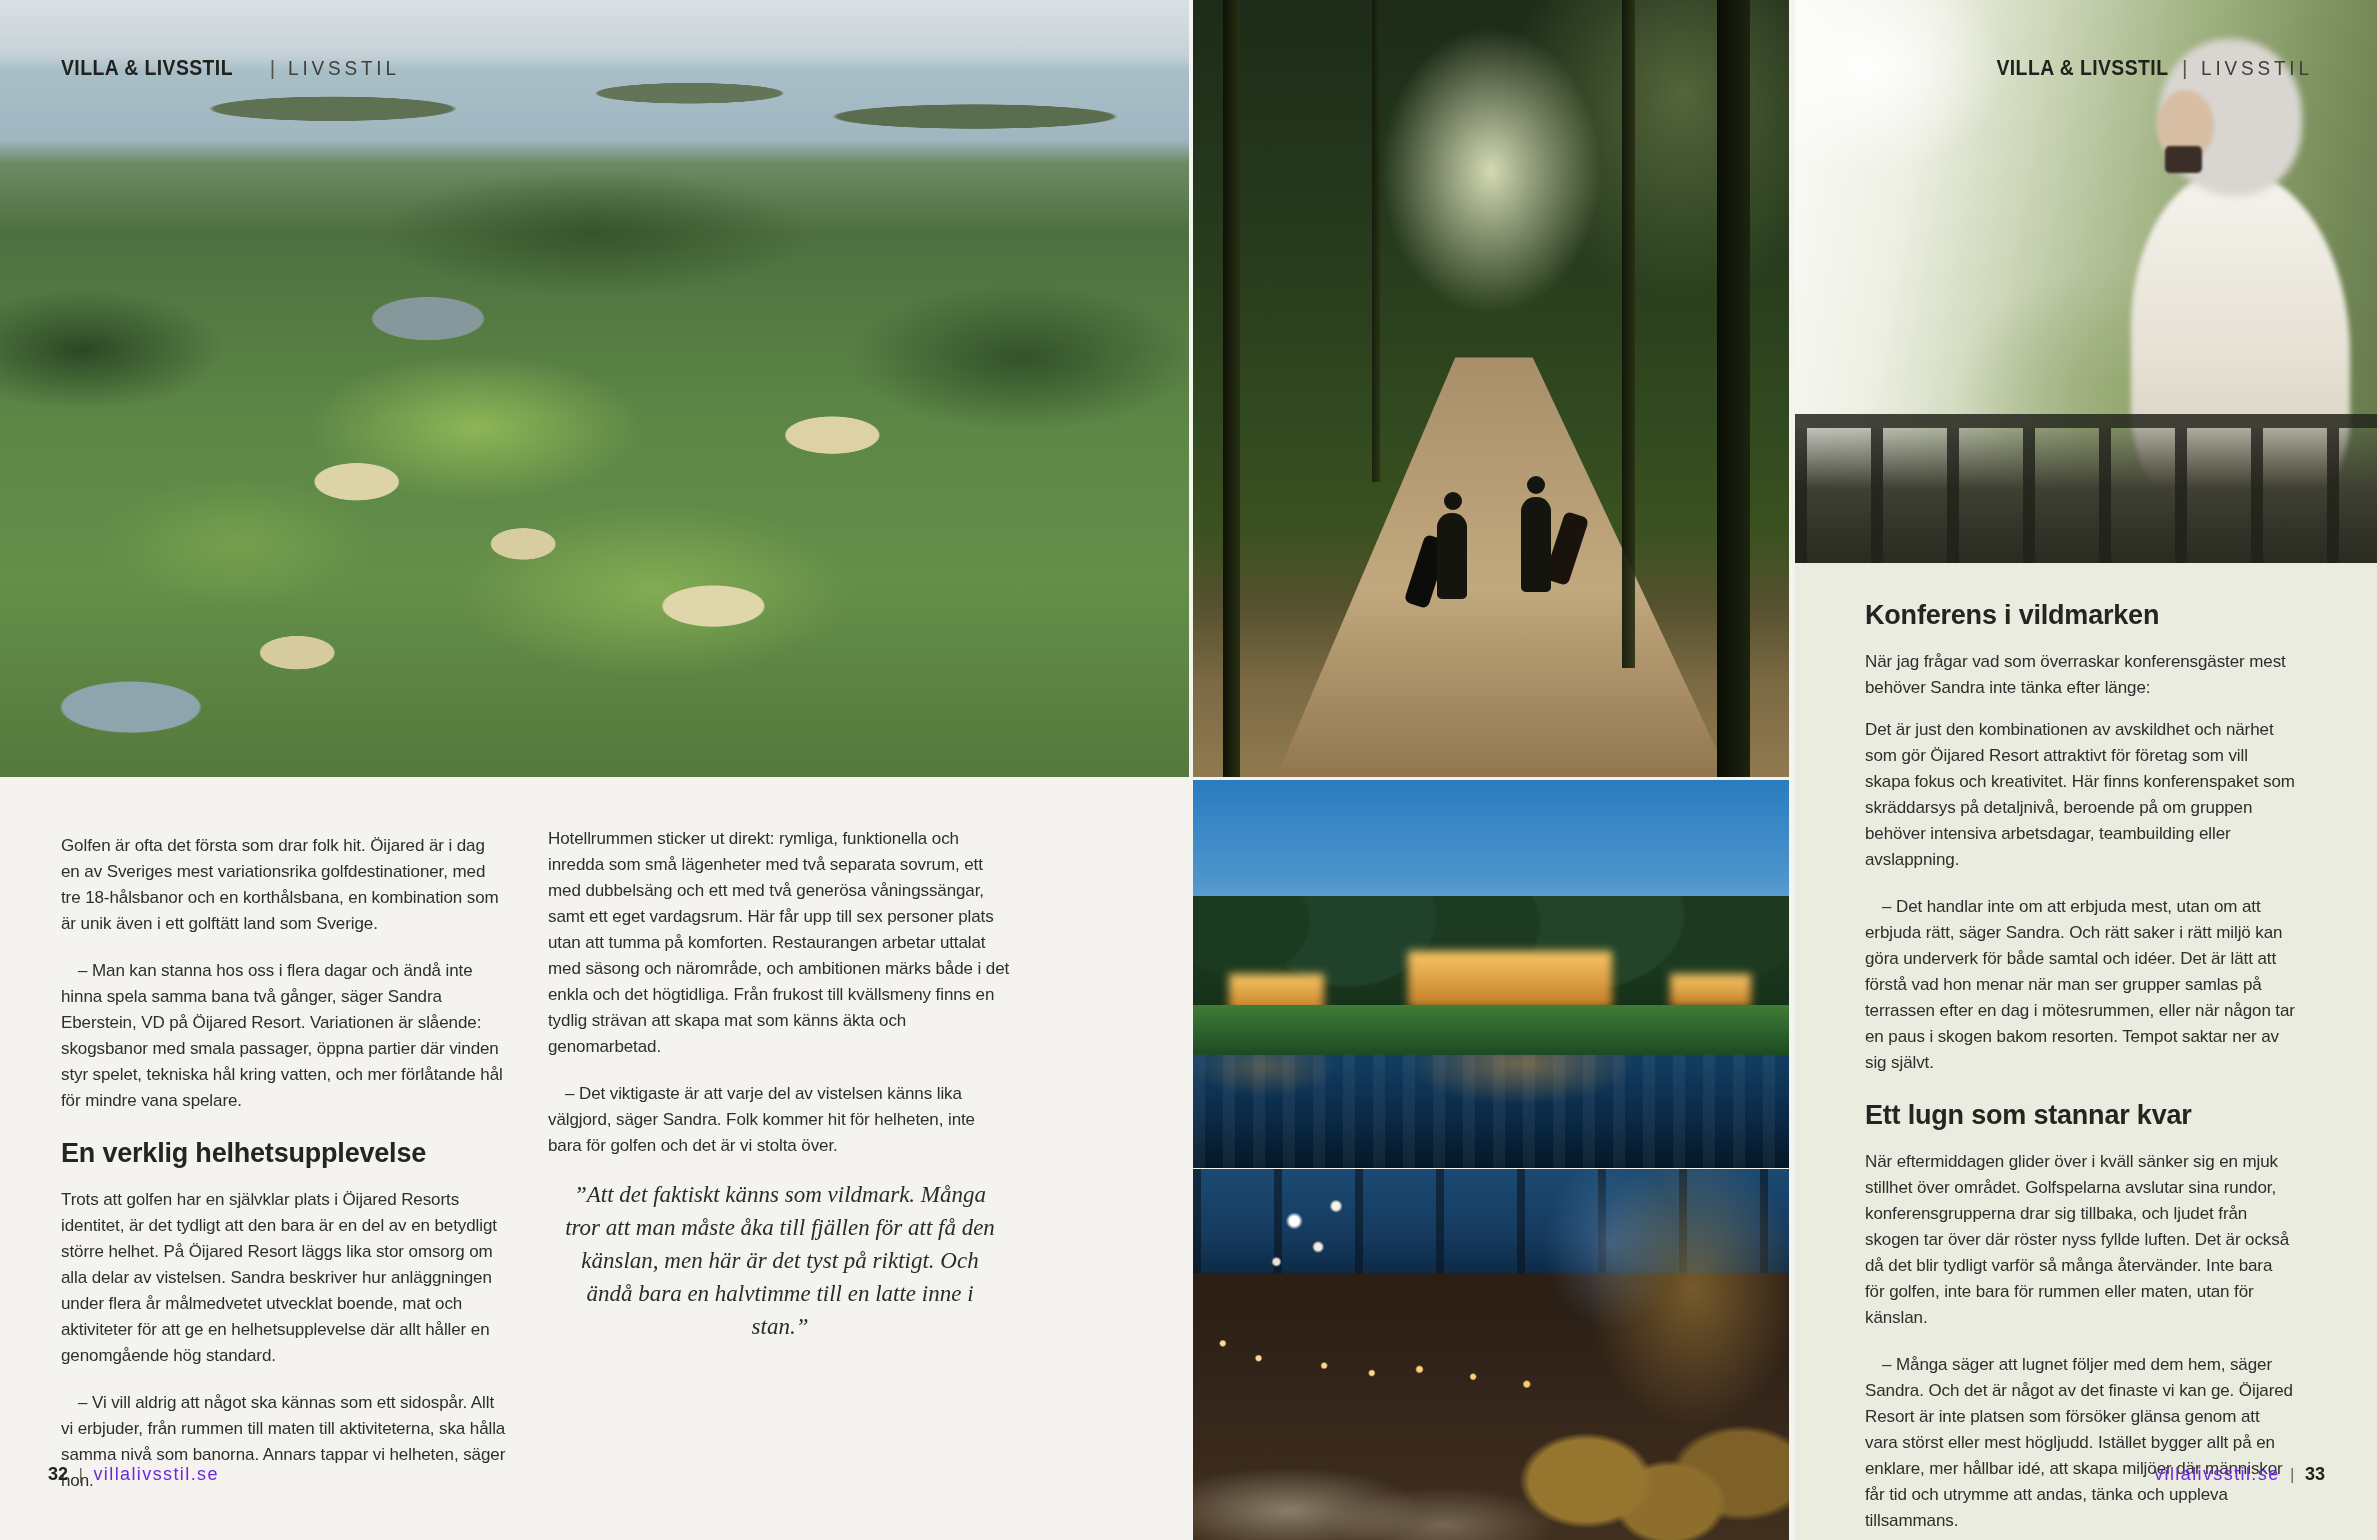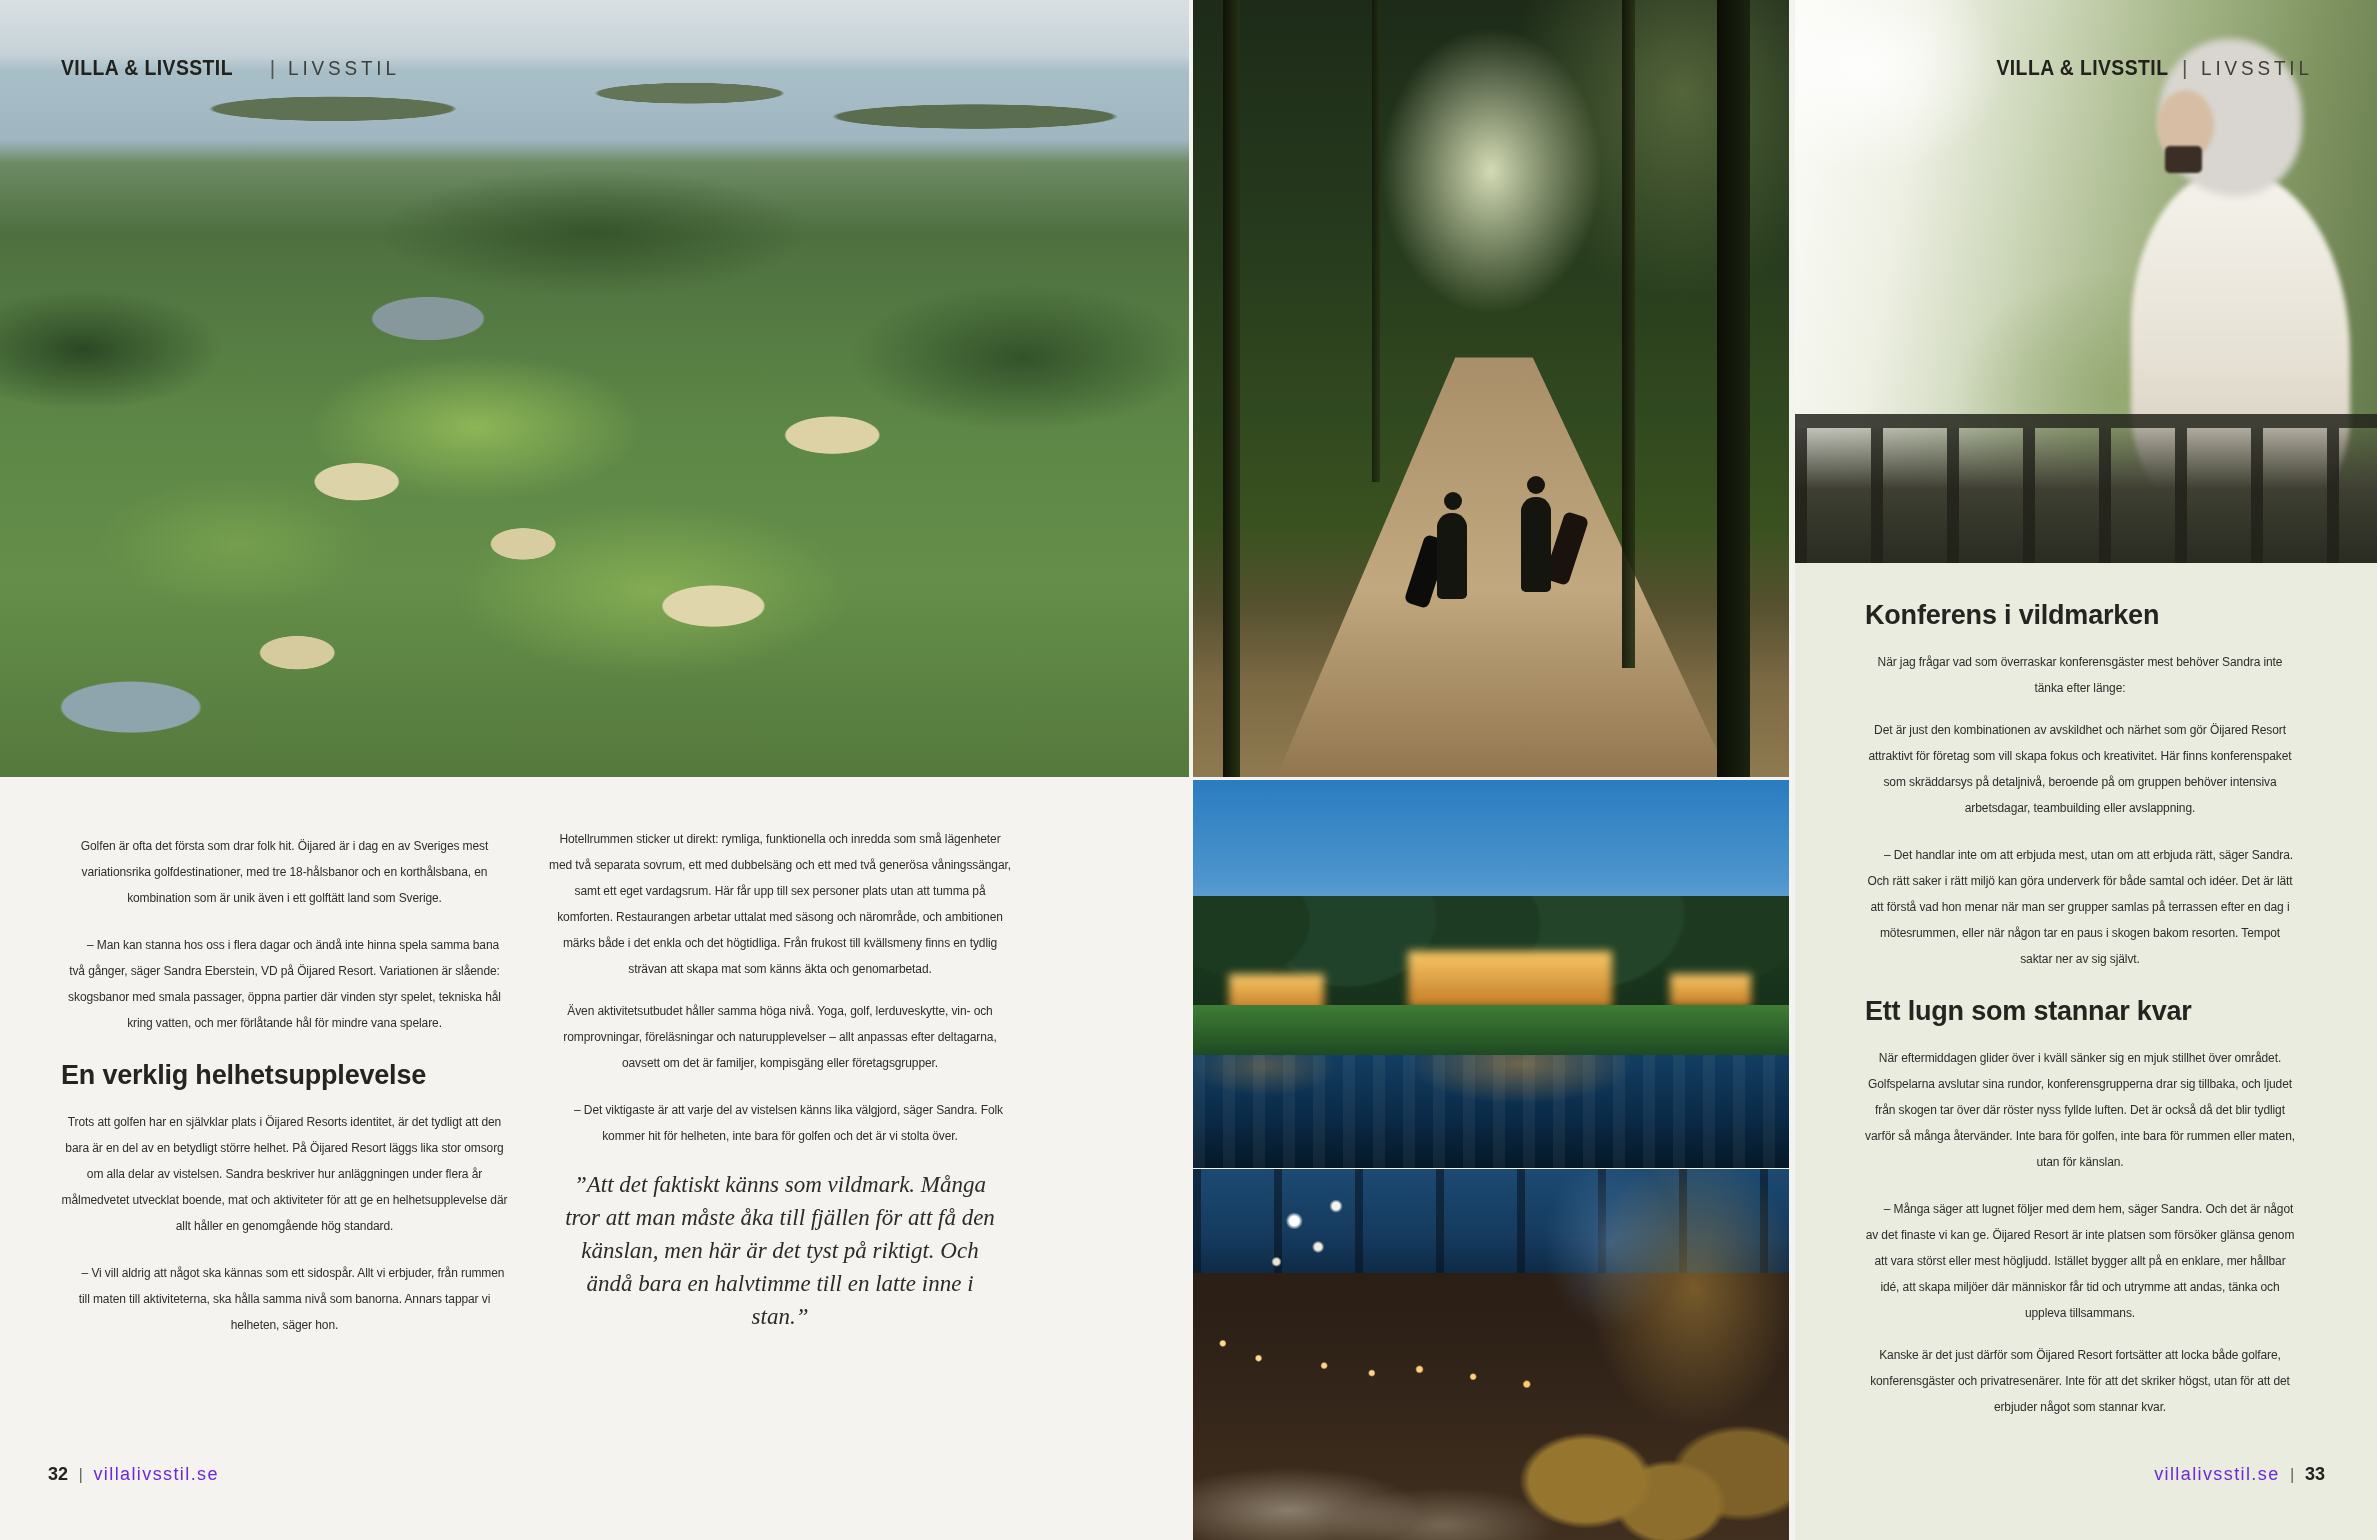--- a/index.html
+++ b/index.html
@@ -144,21 +144,21 @@
 
   
   .hero-quote{position:absolute;left:105px;top:570px;width:418px;text-align:center;z-index:4;color:#ffffff;}
   .hero-quote .q{font-family:"Liberation Serif",serif;font-style:italic;font-size:27px;
       line-height:38px;text-shadow:0 1px 7.6px rgba(0,0,0,.35);}
   .hero-quote .attr{margin-top:13.3px;font-size:19px;font-family:"Liberation Sans",sans-serif;
       font-style:normal;text-shadow:0 1px 4.8px rgba(0,0,0,.35);}
 
   
   .col{position:absolute;}
-  .col p{margin:0 0 16px 0;font-size:12px;line-height:26px;letter-spacing:-0.1px;color:#2e2e2c;text-align:center;}
+  .col p{margin:0 0 16px 0;font-size:17px;line-height:26px;letter-spacing:-0.1px;color:#2e2e2c;}
   .col p.dash{text-indent:17px;margin-top:21px;}
   .sec-h{font-size:27px;line-height:31px;font-weight:bold;color:#242420;margin:0 0 18px 0;letter-spacing:-0.2px;}
   .sec-h.mid{margin-top:24px;}
   .col1{left:61px;top:833px;width:447px;}
   .col1 .sec-h.first{width:323px;}
   .col2{left:548px;top:826px;width:464px;}
   .col3{left:1865px;top:600px;width:430px;}
   .mid-quote{margin-top:19px;padding:0 14.3px;text-align:center;font-family:"Liberation Serif",serif;
       font-style:italic;font-size:23px;line-height:33px;color:#2b2b27;}
 </style>
@@ -222,21 +222,20 @@
   <section class="col col1">
     <p>Golfen är ofta det första som drar folk hit. Öijared är i dag en av Sveriges mest variationsrika golfdestinationer, med tre 18-hålsbanor och en korthålsbana, en kombination som är unik även i ett golftätt land som Sverige.</p>
     <p class="dash">– Man kan stanna hos oss i flera dagar och ändå inte hinna spela samma bana två gånger, säger Sandra Eberstein, VD på Öijared Resort. Variationen är slående: skogsbanor med smala passager, öppna partier där vinden styr spelet, tekniska hål kring vatten, och mer förlåtande hål för mindre vana spelare.</p>
     <h2 class="sec-h mid">En verklig helhetsupplevelse</h2>
     <p>Trots att golfen har en självklar plats i Öijared Resorts identitet, är det tydligt att den bara är en del av en betydligt större helhet. På Öijared Resort läggs lika stor omsorg om alla delar av vistelsen. Sandra beskriver hur anläggningen under flera år målmedvetet utvecklat boende, mat och aktiviteter för att ge en helhetsupplevelse där allt håller en genomgående hög standard.</p>
     <p class="dash">– Vi vill aldrig att något ska kännas som ett sidospår. Allt vi erbjuder, från rummen till maten till aktiviteterna, ska hålla samma nivå som banorna. Annars tappar vi helheten, säger hon.</p>
   </section>
 
   <section class="col col2">
     <p>Hotellrummen sticker ut direkt: rymliga, funktionella och inredda som små lägenheter med två separata sovrum, ett med dubbelsäng och ett med två generösa våningssängar, samt ett eget vardagsrum. Här får upp till sex personer plats utan att tumma på komforten. Restaurangen arbetar uttalat med säsong och närområde, och ambitionen märks både i det enkla och det högtidliga. Från frukost till kvällsmeny finns en tydlig strävan att skapa mat som känns äkta och genomarbetad.</p>
-    <p>Även aktivitetsutbudet håller samma höga nivå. Yoga, golf, lerduveskytte, vin- och romprovningar, föreläsningar och naturupplevelser – allt anpassas efter deltagarna, oavsett om det är familjer, kompisgäng eller företagsgrupper.</p>
     <p class="dash">– Det viktigaste är att varje del av vistelsen känns lika välgjord, säger Sandra. Folk kommer hit för helheten, inte bara för golfen och det är vi stolta över.</p>
     <div class="mid-quote">”Att det faktiskt känns som vildmark. Många tror att man måste åka till fjällen för att få den känslan, men här är det tyst på riktigt. Och ändå bara en halvtimme till en latte inne i stan.”</div>
   </section>
 
   <section class="col col3">
     <h2 class="sec-h">Konferens i vildmarken</h2>
     <p>När jag frågar vad som överraskar konferensgäster mest behöver Sandra inte tänka efter länge:</p>
     <p>Det är just den kombinationen av avskildhet och närhet som gör Öijared Resort attraktivt för företag som vill skapa fokus och kreativitet. Här finns konferenspaket som skräddarsys på detaljnivå, beroende på om gruppen behöver intensiva arbetsdagar, teambuilding eller avslappning.</p>
     <p class="dash">– Det handlar inte om att erbjuda mest, utan om att erbjuda rätt, säger Sandra. Och rätt saker i rätt miljö kan göra underverk för både samtal och idéer. Det är lätt att förstå vad hon menar när man ser grupper samlas på terrassen efter en dag i mötesrummen, eller när någon tar en paus i skogen bakom resorten. Tempot saktar ner av sig självt.</p>
     <h2 class="sec-h mid">Ett lugn som stannar kvar</h2>

